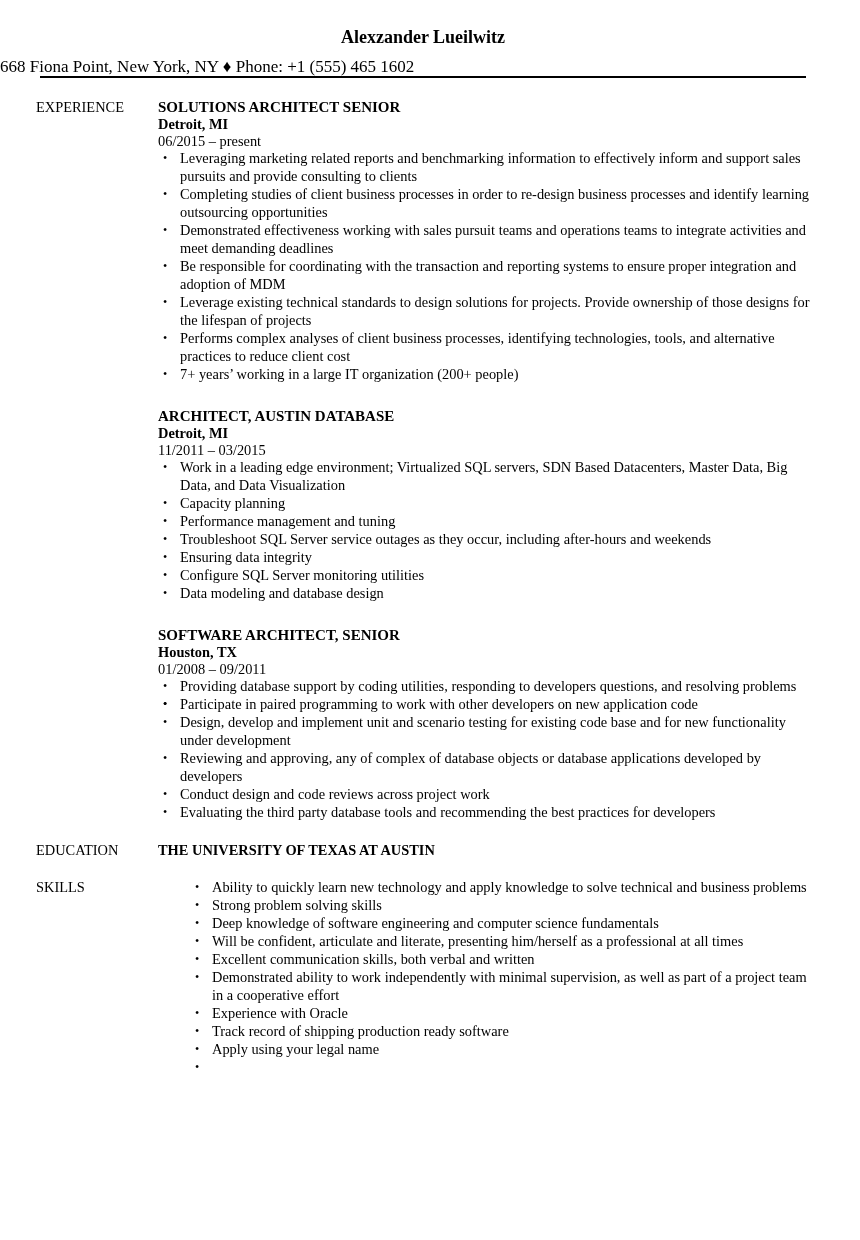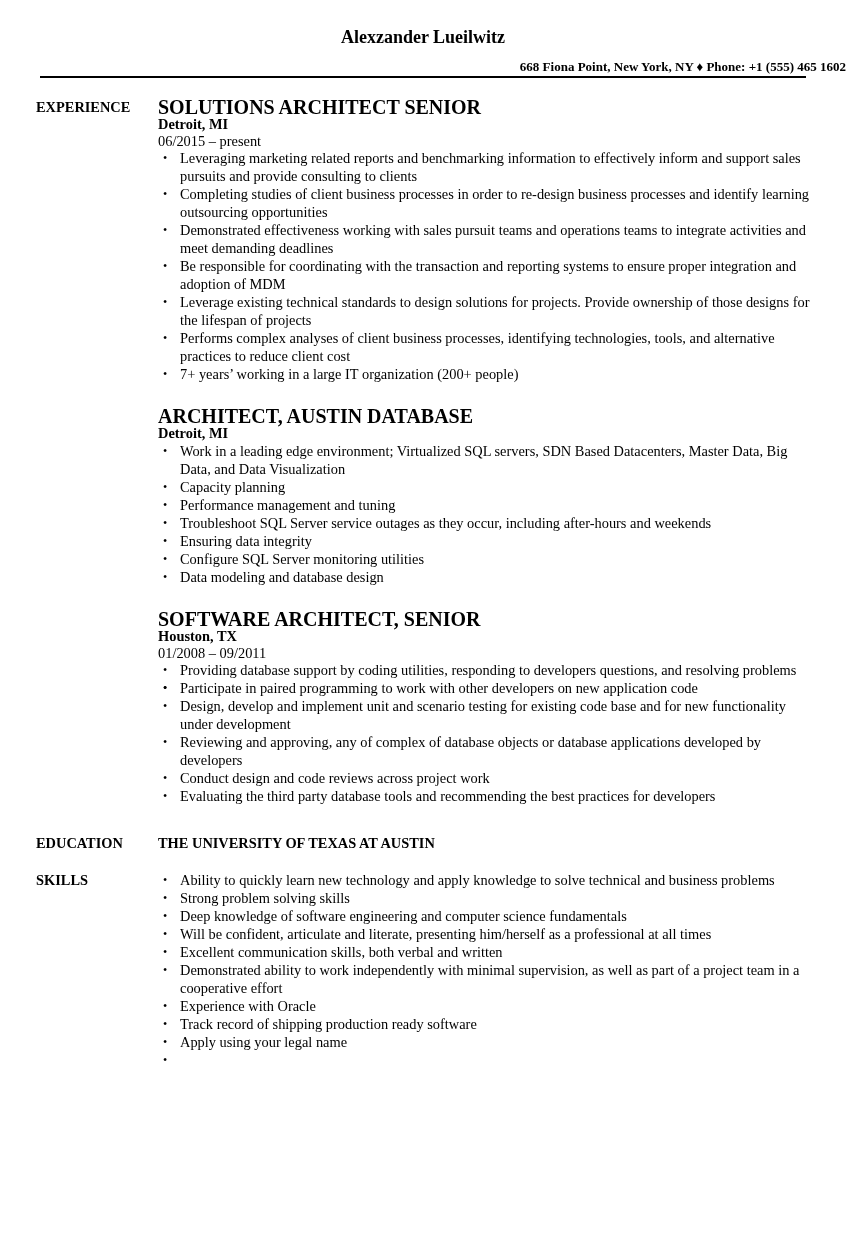--- a/index.html
+++ b/index.html
@@ -6,46 +6,46 @@
   body {
     width: 860px; height: 1240px; position: relative; overflow: hidden;
     font-family: "Liberation Serif", "DejaVu Serif", serif;
     color: #000000; font-size: 14.4px; line-height: 18px;
   }
   .header-name {
     position: absolute; top: 26px; left: 0; width: 846px; text-align: center;
     font-weight: bold; font-size: 18px; line-height: 22px;
   }
   .header-contact {
-    position: absolute; top: 58px; left: 0; width: 846px; text-align: right;
-    font-weight: bold; font-size: 13px; line-height: 18px;
+    position: absolute; top: 58px; left: 0; width: 846px; text-align: left;
+    font-weight: normal; font-size: 17px; line-height: 18px;
   }
   .header-rule {
     position: absolute; top: 76px; left: 40px; width: 766px; height: 2px; background: #000;
   }
   .content { position: absolute; top: 98px; left: 36px; width: 780px; }
   .section { display: flex; }
   .section-label {
-    width: 122px; flex: 0 0 122px; font-weight: bold; font-size: 14.4px; line-height: 18px;
+    width: 122px; flex: 0 0 122px; font-weight: normal; font-size: 14.4px; line-height: 18px;
   }
   .section-body { flex: 1; }
   .job { margin-bottom: 24px; }
-  .job:last-child { margin-bottom: 9px; }
-  .job-title { font-weight: bold; font-size: 20px; line-height: 18px; }
+  .job:last-child { margin-bottom: 0; }
+  .job-title { font-weight: bold; font-size: 15px; line-height: 18px; }
   .job-location { font-weight: bold; line-height: 17px; }
   .job-dates { line-height: 16px; }
   ul.bullets { list-style: none; margin: 0; padding: 0; }
   ul.bullets li { position: relative; padding-left: 22px; line-height: 18px; }
   ul.bullets li .bullet {
     position: absolute; left: 5px; top: 0; font-size: 12px;
   }
   .edu { margin-top: 20px; }
   .edu-school { font-weight: bold; line-height: 19px; }
   .edu-degree { font-weight: bold; line-height: 19px; }
-  .skills { margin-top: 18px; }
+  .skills { margin-top: 18px; gap: 32px; }
 </style>
 </head>
 <body>
 
 <div class="header-name">Alexzander Lueilwitz</div>
 <div class="header-contact">668 Fiona Point, New York, NY ♦ Phone: +1 (555) 465 1602</div>
 <div class="header-rule"></div>
 
 <div class="content">
 
@@ -62,20 +62,21 @@
             <li><span class="bullet">•</span><span>Demonstrated effectiveness working with sales pursuit teams and operations teams to integrate activities and meet demanding deadlines</span></li>
             <li><span class="bullet">•</span><span>Be responsible for coordinating with the transaction and reporting systems to ensure proper integration and adoption of MDM</span></li>
             <li><span class="bullet">•</span><span>Leverage existing technical standards to design solutions for projects. Provide ownership of those designs for the lifespan of projects</span></li>
             <li><span class="bullet">•</span><span>Performs complex analyses of client business processes, identifying technologies, tools, and alternative practices to reduce client cost</span></li>
             <li><span class="bullet">•</span><span>7+ years’ working in a large IT organization (200+ people)</span></li>
           </ul>
         </div>
         <div class="job">
           <div class="job-title">ARCHITECT, AUSTIN DATABASE</div>
           <div class="job-location">Detroit, MI</div>
+          <div class="job-dates">11/2011 – 03/2015</div>
           <ul class="bullets">
             <li><span class="bullet">•</span><span>Work in a leading edge environment; Virtualized SQL servers, SDN Based Datacenters, Master Data, Big Data, and Data Visualization</span></li>
             <li><span class="bullet">•</span><span>Capacity planning</span></li>
             <li><span class="bullet">•</span><span>Performance management and tuning</span></li>
             <li><span class="bullet">•</span><span>Troubleshoot SQL Server service outages as they occur, including after-hours and weekends</span></li>
             <li><span class="bullet">•</span><span>Ensuring data integrity</span></li>
             <li><span class="bullet">•</span><span>Configure SQL Server monitoring utilities</span></li>
             <li><span class="bullet">•</span><span>Data modeling and database design</span></li>
           </ul>
         </div>

